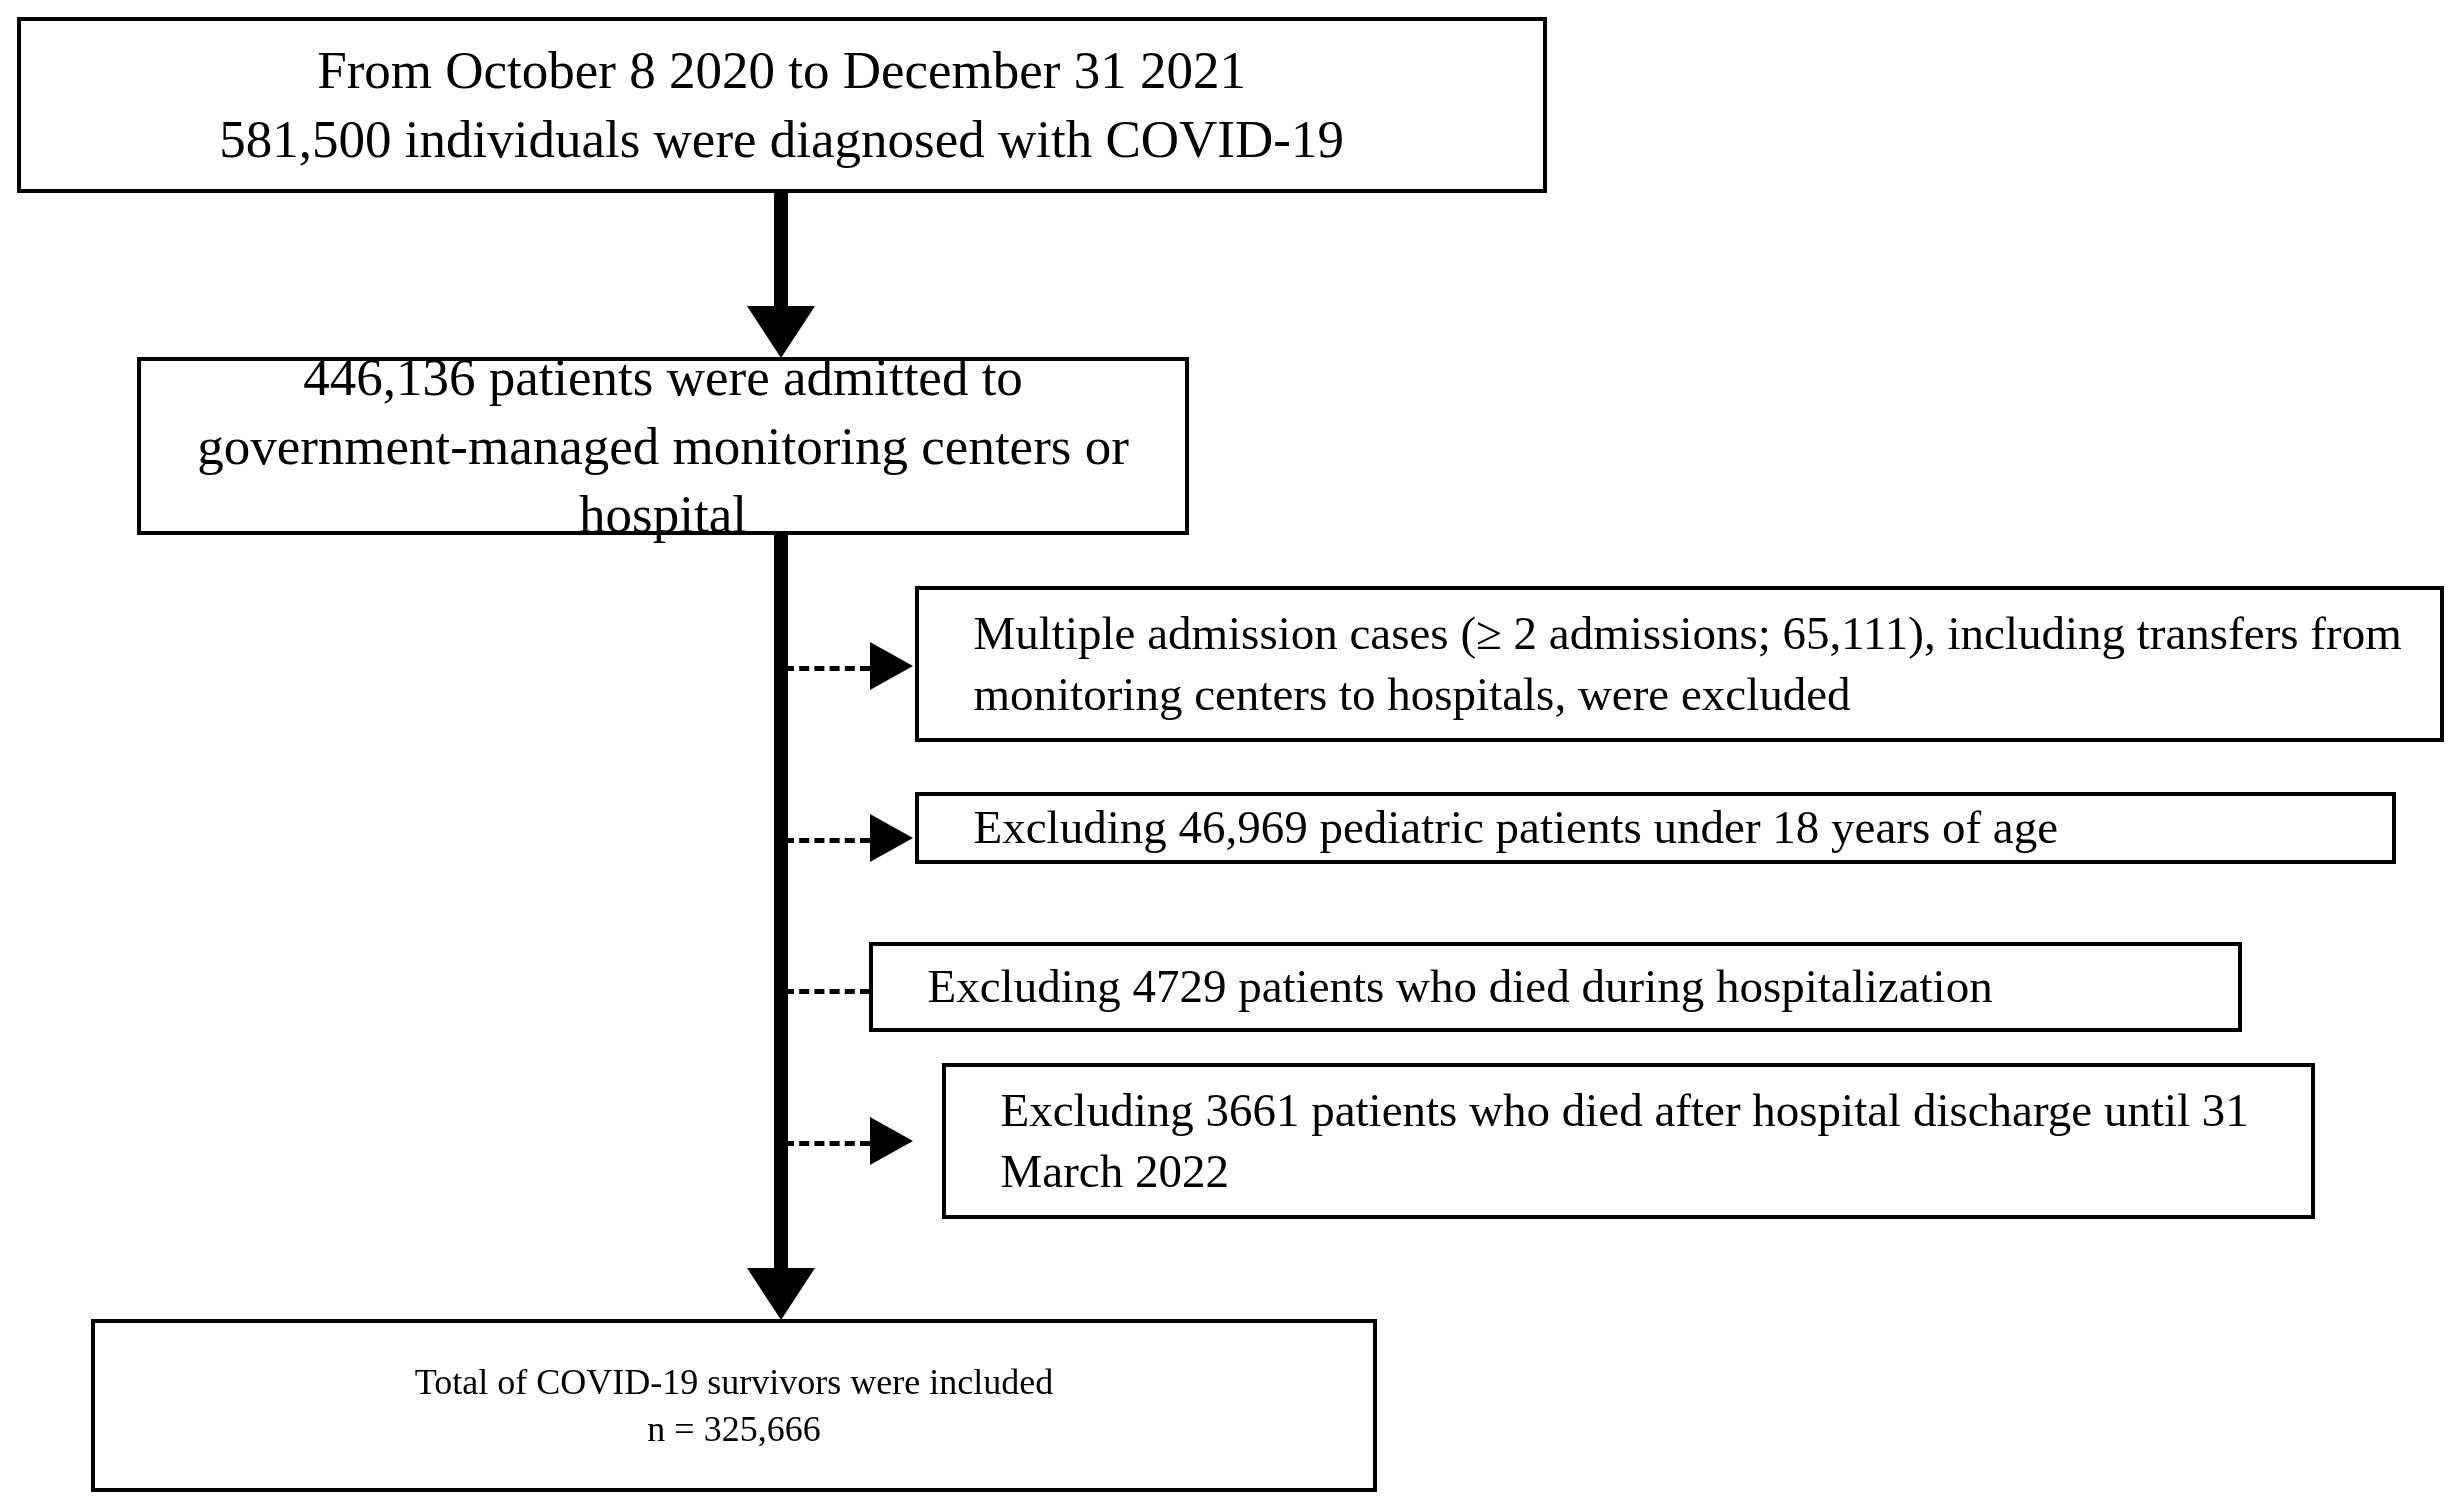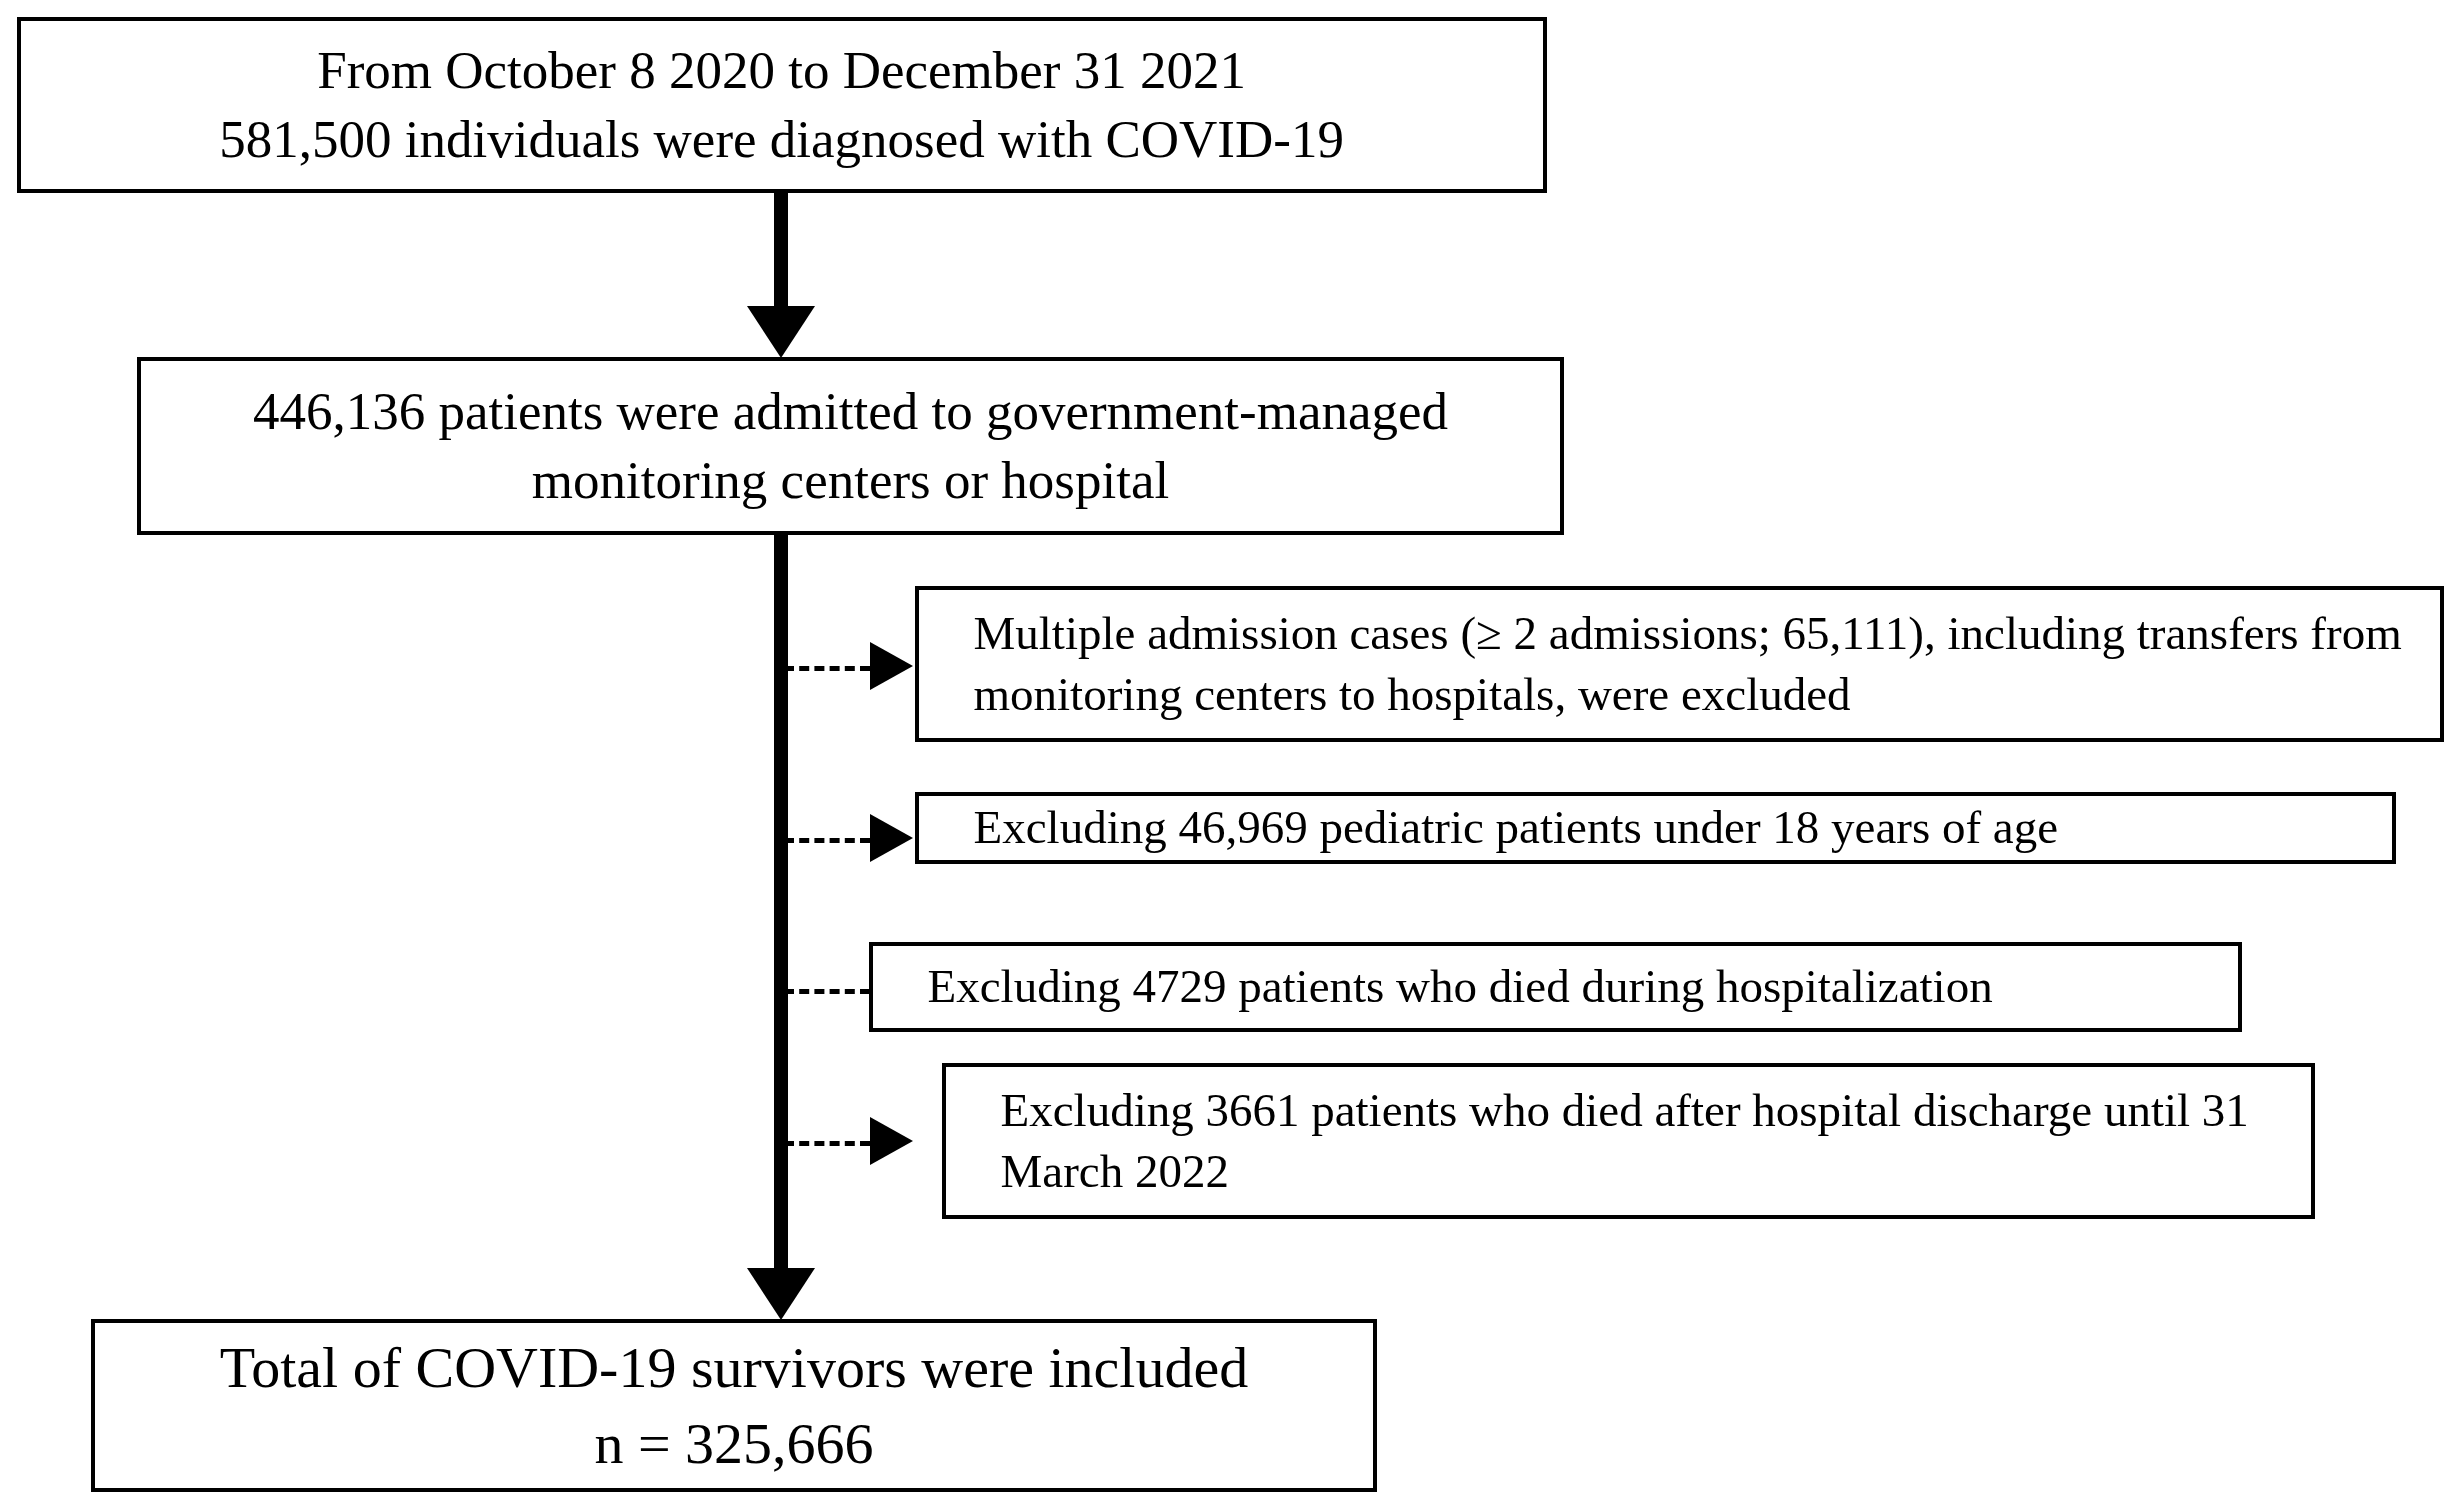--- a/index.html
+++ b/index.html
@@ -45,27 +45,27 @@
   }
 
   
   #box-diagnosed {
     left: 16.6px; top: 16.6px;
     width: 1530px; height: 176px;
     font-size: 53px;
   }
   #box-admitted {
     left: 137px; top: 357px;
-    width: 1427px; height: 178px;
+    width: 1052px; height: 178px;
     font-size: 53px;
   }
   #box-total {
     left: 91px; top: 1319px;
     width: 1286px; height: 173px;
-    font-size: 58px;
+    font-size: 36px;
   }
   #box-admitted .txt { padding: 0 33px; }
   #box-total .txt { padding: 0 24.6px; }
   #box-diagnosed .txt { padding: 0 24.6px; }
 
   
   .excl { font-size: 47px; }
   .excl .txt { padding: 0 16px 0 18.5px; }
   #box-excl-0 { left: 915px; top: 586px;  width: 1529px; height: 156px; }
   #box-excl-1 { left: 915px; top: 792px; width: 1481px; height: 72px; }

